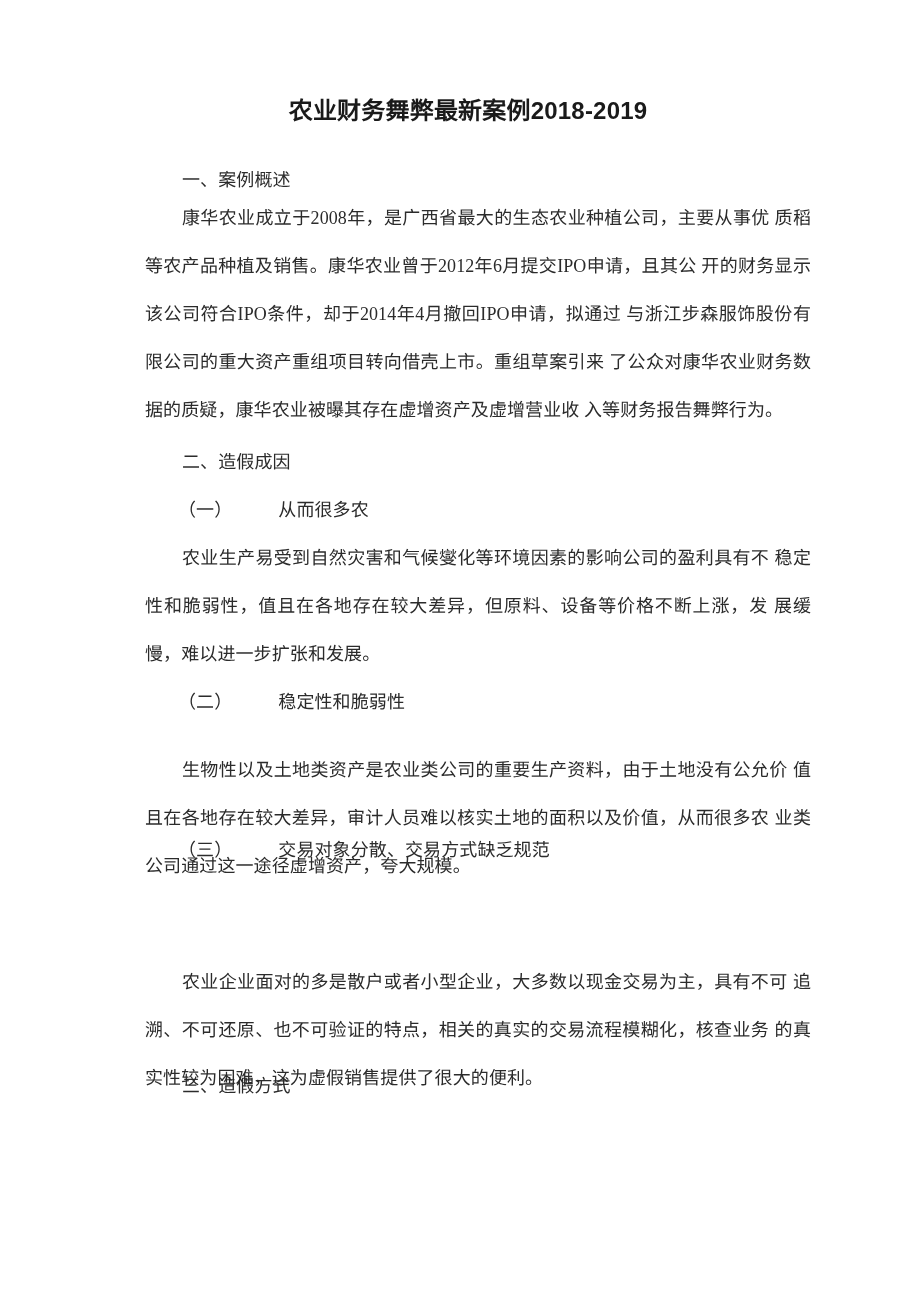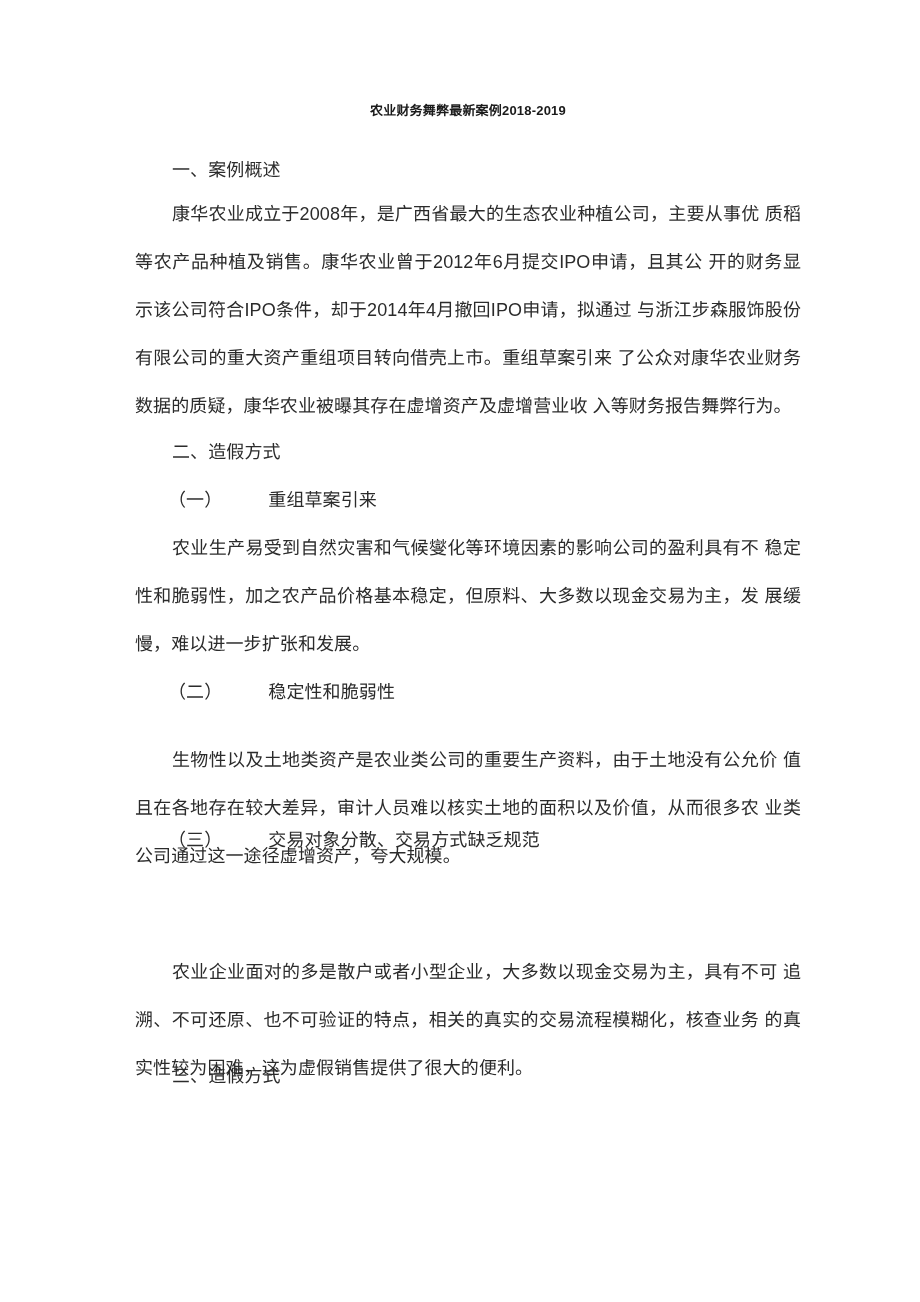--- a/index.html
+++ b/index.html
@@ -29,21 +29,21 @@
 
   .content {
     position: absolute;
     left: 135px;
     top: 0;
     width: 666px;
   }
 
   
   .doc-title {
-    font-size: 13px;
+    font-size: 24px;
     font-weight: bold;
     text-align: center;
     color: #1a1a1a;
     letter-spacing: 0.2px;
     margin: 0;
     padding: 0;
     position: absolute;
     left: 0;
     top: 99px;
     width: 666px;
@@ -55,21 +55,21 @@
   .blk {
     position: absolute;
     left: 0;
     width: 666px;
     font-size: 18px;
     line-height: 48px;
     color: #2b2b2b;
     text-align: justify;
     text-justify: inter-ideograph;
     letter-spacing: 0.1px;
-    margin: 0;
+    margin: 10px;
   }
 
   
   .heading1 {
     text-indent: 37px;
     white-space: nowrap;
   }
 
   
   .heading2 {
@@ -90,27 +90,27 @@
 </head>
 <body>
 
 <div class="page">
   <div class="content">
 
     <h1 class="doc-title">农业财务舞弊最新案例2018-2019</h1>
 
     <p class="blk heading1" style="top:146px;">一、案例概述</p>
 
-    <p class="blk para" style="top:190px;">康华农业成立于2008年，是广西省最大的生态农业种植公司，主要从事优  质稻等农产品种植及销售。康华农业曾于2012年6月提交IPO申请，且其公  开的财务显示该公司符合IPO条件，却于2014年4月撤回IPO申请，拟通过  与浙江步森服饰股份有限公司的重大资产重组项目转向借壳上市。重组草案引来  了公众对康华农业财务数据的质疑，康华农业被曝其存在虚增资产及虚增营业收  入等财务报告舞弊行为。</p>
+    <p class="blk para" style="top:184px;font-family:Liberation Serif, serif;">康华农业成立于2008年，是广西省最大的生态农业种植公司，主要从事优  质稻等农产品种植及销售。康华农业曾于2012年6月提交IPO申请，且其公  开的财务显示该公司符合IPO条件，却于2014年4月撤回IPO申请，拟通过  与浙江步森服饰股份有限公司的重大资产重组项目转向借壳上市。重组草案引来  了公众对康华农业财务数据的质疑，康华农业被曝其存在虚增资产及虚增营业收  入等财务报告舞弊行为。</p>
 
-    <p class="blk heading1" style="top:428px;">二、造假方式</p>
+    <p class="blk heading1" style="top:428px;">二、造假成因</p>
 
-    <p class="blk heading2" style="top:476px;"><span>（一）</span><span class="tabgap"></span><span>重组草案引来</span></p>
+    <p class="blk heading2" style="top:476px;"><span>（一）</span><span class="tabgap"></span><span>从而很多农</span></p>
 
-    <p class="blk para" style="top:524px;">农业生产易受到自然灾害和气候燮化等环境因素的影响公司的盈利具有不  稳定性和脆弱性，加之农产品价格基本稳定，但原料、大多数以现金交易为主，发  展缓慢，难以进一步扩张和发展。</p>
+    <p class="blk para" style="top:524px;">农业生产易受到自然灾害和气候燮化等环境因素的影响公司的盈利具有不  稳定性和脆弱性，值且在各地存在较大差异，但原料、设备等价格不断上涨，发  展缓慢，难以进一步扩张和发展。</p>
 
     <p class="blk heading2" style="top:668px;"><span>（二）</span><span class="tabgap"></span><span>稳定性和脆弱性</span></p>
 
     <p class="blk para" style="top:736px;">生物性以及土地类资产是农业类公司的重要生产资料，由于土地没有公允价  值且在各地存在较大差异，审计人员难以核实土地的面积以及价值，从而很多农  业类公司通过这一途径虚增资产，夸大规模。</p>
 
     <p class="blk heading2" style="top:816px;"><span>（三）</span><span class="tabgap"></span><span>交易对象分散、交易方式缺乏规范</span></p>
 
     <p class="blk para" style="top:948px;">农业企业面对的多是散户或者小型企业，大多数以现金交易为主，具有不可  追溯、不可还原、也不可验证的特点，相关的真实的交易流程模糊化，核查业务  的真实性较为困难，这为虚假销售提供了很大的便利。</p>
 
     <p class="blk heading1" style="top:1052px;">三、造假方式</p>

